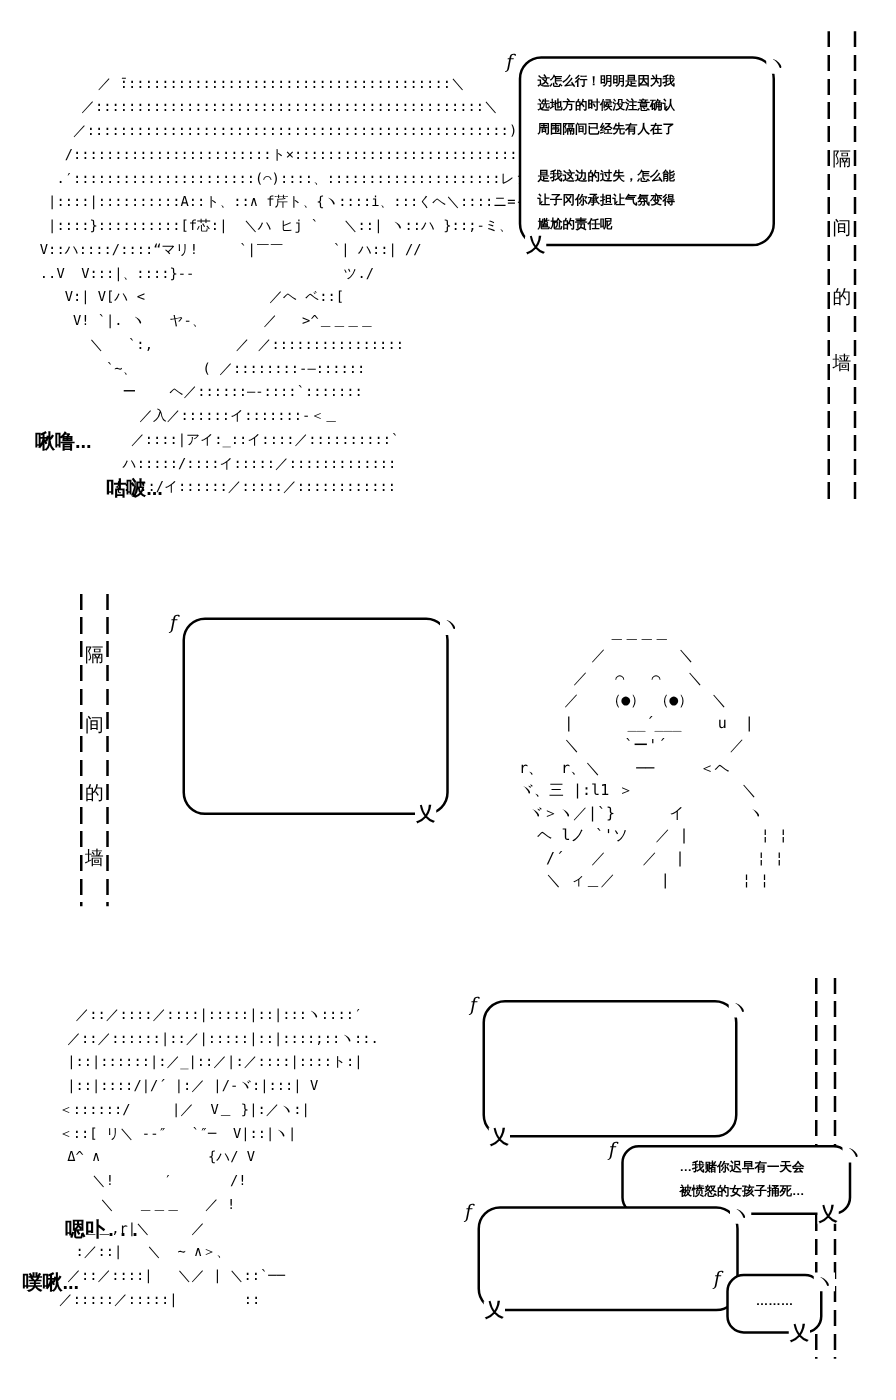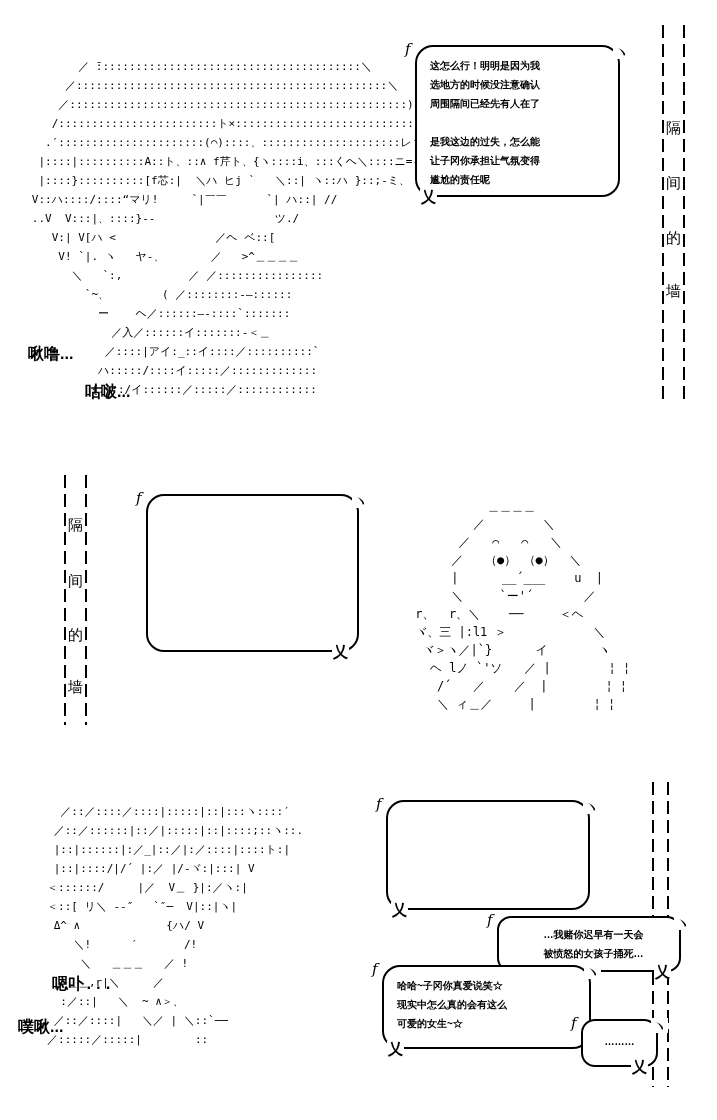--- a/index.html
+++ b/index.html
@@ -150,23 +150,20 @@
     <span class="deco hook">ヽ</span>
     <span class="deco tail tail-r">乂</span>
     <div class="btxt" style="top:7px;text-align:center;">…我赌你迟早有一天会
 被愤怒的女孩子捅死…</div>
   </div>
 
   <div class="bubble" style="left:382px;top:965px;width:209px;height:84px;">
     <span class="deco f">f</span>
     <span class="deco hook">ヽ</span>
     <span class="deco tail tail-l">乂</span>
-    <div class="btxt">哈哈~子冈你真爱说笑☆
-现实中怎么真的会有这么
-可爱的女生~☆</div>
   </div>
 
   <div class="bubble small" style="left:581px;top:1019px;width:77px;height:48px;">
     <span class="deco f">f</span>
     <span class="deco hook">ヽ</span>
     <span class="deco tail tail-r">乂</span>
     <div class="btxt center">………</div>
   </div>
 
   <span class="sfx" style="left:52px;top:977px;font-family:Liberation Mono, monospace;">嗯卟...</span>

